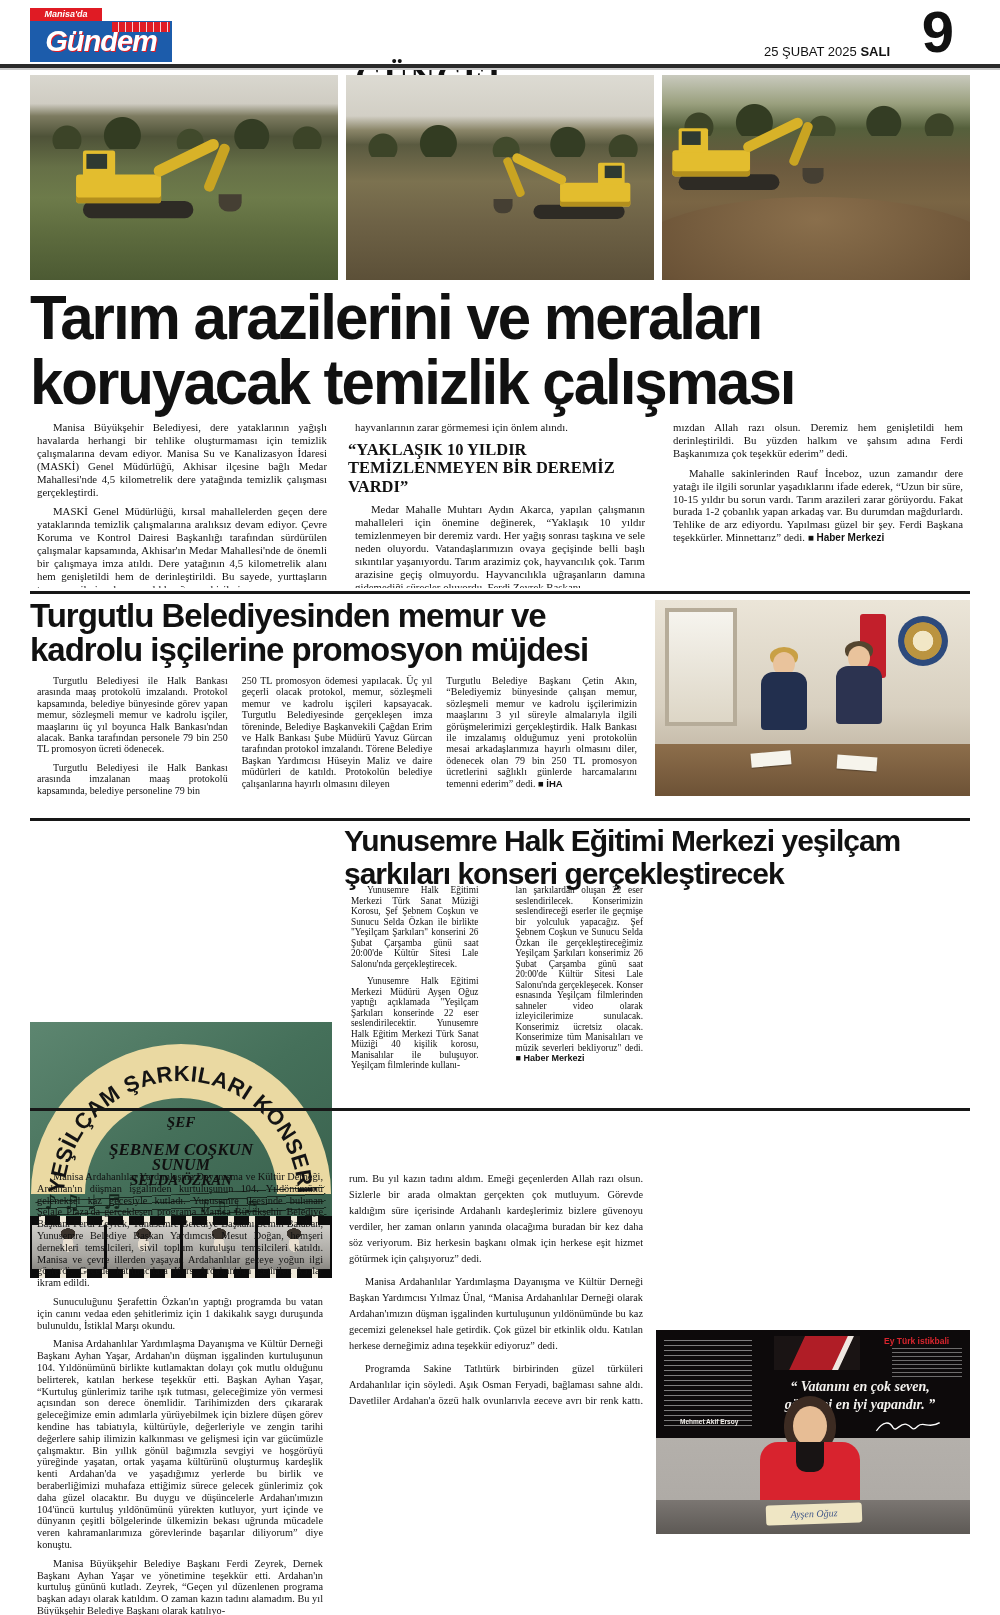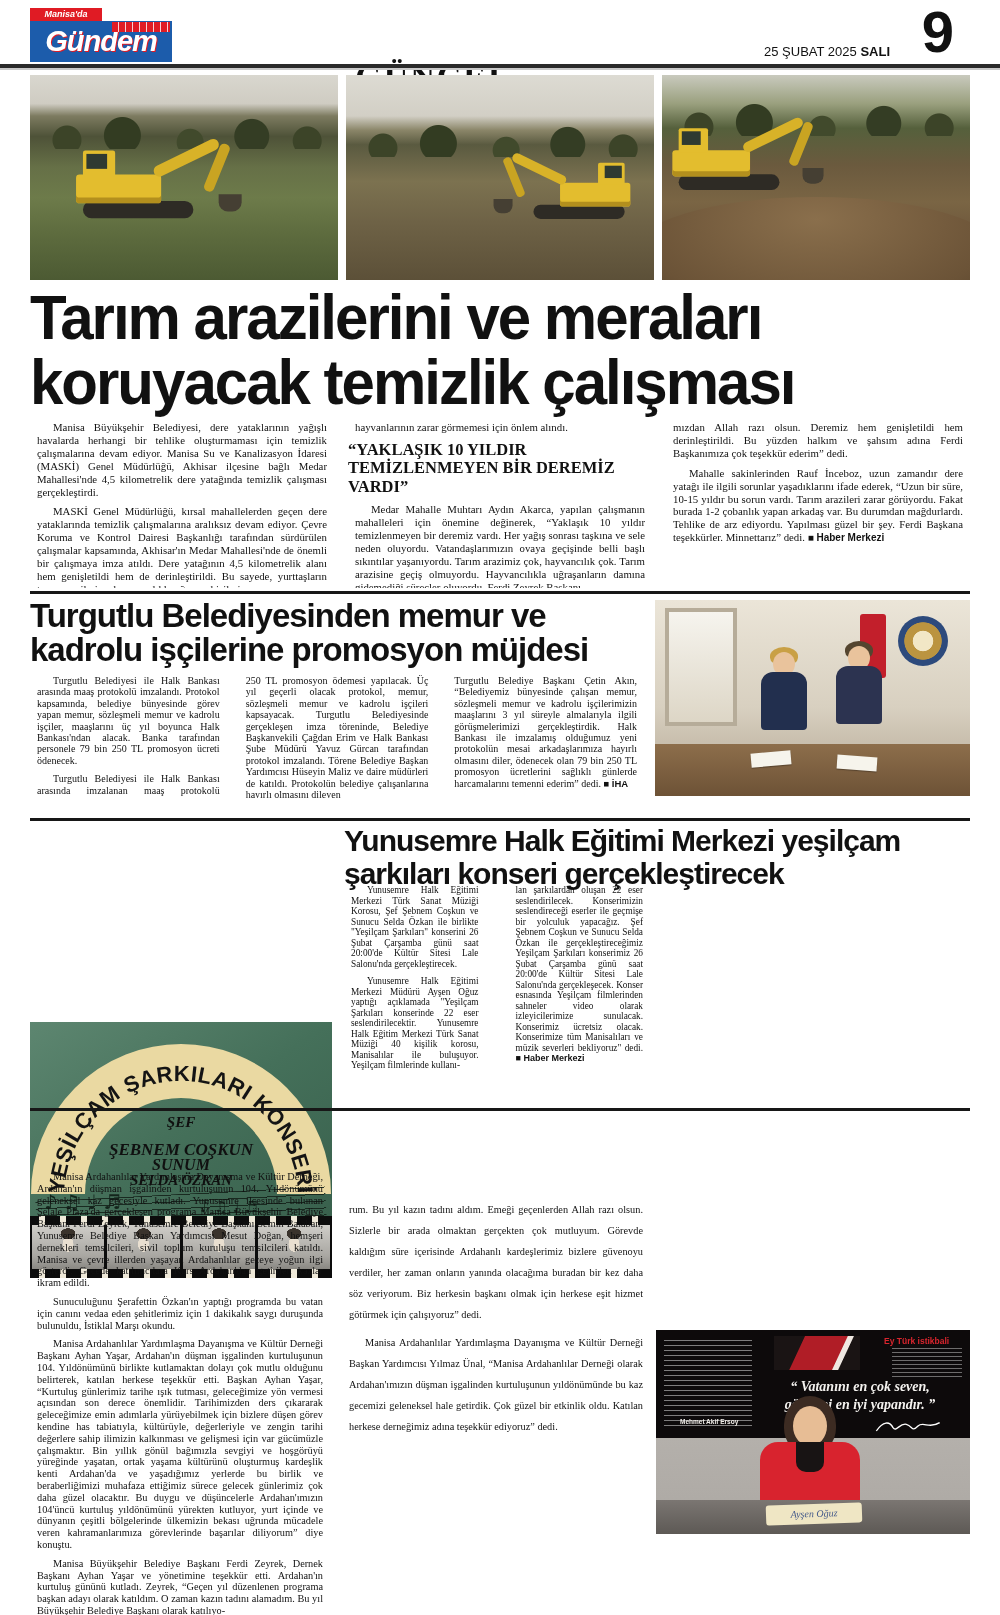--- a/index.html
+++ b/index.html
@@ -224,21 +224,21 @@
       <div class="hair" style="background:#54452f;"></div>
         <div class="head"></div>
       <div class="torso" style="background:#2c3350;"></div>
     </div>
     <div class="desk">
       <div class="paper" style="left:96px;top:8px;"></div>
       <div class="paper" style="left:182px;top:12px;transform:rotate(4deg);"></div>
     </div>
   </div>
 
-  <div class="abs cols bodytext" style="top:668px;left:30px;width:614px;height:130px;grid-template-columns:1fr 1fr 1fr;gap:12px;font-size:10px;line-height:11.4px;overflow:hidden;">
+  <div class="abs cols bodytext" style="top:668px;left:30px;width:614px;height:130px;grid-template-columns:1fr 1fr 1fr;font-size:10px;line-height:11.4px;overflow:hidden;">
     <div>
       <p>Turgutlu Belediyesi ile Halk Bankası arasında maaş protokolü imzalandı. Protokol kapsamında, belediye bünyesinde görev yapan memur, sözleşmeli memur ve kadrolu işçiler, maaşlarını üç yıl boyunca Halk Bankası'ndan alacak. Banka tarafından personele 79 bin 250 TL promosyon ücreti ödenecek.</p>
       <p>Turgutlu Belediyesi ile Halk Bankası arasında imzalanan maaş protokolü kapsamında, belediye personeline 79 bin</p>
     </div>
     <div>
       <p class="cont">250 TL promosyon ödemesi yapılacak. Üç yıl geçerli olacak protokol, memur, sözleşmeli memur ve kadrolu işçileri kapsayacak. Turgutlu Belediyesinde gerçekleşen imza töreninde, Belediye Başkanvekili Çağdan Erim ve Halk Bankası Şube Müdürü Yavuz Gürcan tarafından protokol imzalandı. Törene Belediye Başkan Yardımcısı Hüseyin Maliz ve daire müdürleri de katıldı. Protokolün belediye çalışanlarına hayırlı olmasını dileyen</p>
     </div>
     <div>
       <p class="cont"><span>Turgutlu Belediye Başkanı Çetin Akın, “Belediyemiz bünyesinde çalışan memur, sözleşmeli memur ve kadrolu işçilerimizin maaşlarını 3 yıl süreyle almalarıyla ilgili görüşmelerimizi gerçekleştirdik. Halk Bankası ile imzalamış olduğumuz yeni protokolün mesai arkadaşlarımıza hayırlı olmasını diler, ödenecek olan 79 bin 250 TL promosyon ücretlerini sağlıklı günlerde harcamalarını temenni ederim” dedi.</span> <span class="by" style="font-size:9.5px;">■ İHA</span></p>
     </div>
@@ -314,19 +314,19 @@
   <div class="abs rule" style="top:1108px;left:30px;width:940px;"></div>
 
 
   <div class="abs bodytext" style="top:1164px;left:30px;width:300px;height:451px;font-size:10.3px;line-height:11.8px;overflow:hidden;">
     <p>Manisa Ardahanlılar Yardımlaşma Dayanışma ve Kültür Derneği, Ardahan'ın düşman işgalinden kurtuluşunun 104. Yıldönümünü geleneksel kaz gecesiyle kutladı. Yunusemre ilçesinde bulunan Şelale Plaza'da gerçekleşen programa Manisa Büyükşehir Belediye Başkanı Ferdi Zeyrek, Yunusemre Belediye Başkanı Semih Balaban, Yunusemre Belediye Başkan Yardımcısı Mesut Doğan, hemşeri dernekleri temsilcileri, sivil toplum kuruluşu temsilcileri katıldı. Manisa ve çevre illerden yaşayan Ardahanlılar geceye yoğun ilgi gösterdi. Gecede katılımcılara Kars Ardahan'dan getirilen kazlar ikram edildi.</p>
     <p>Sunuculuğunu Şerafettin Özkan'ın yaptığı programda bu vatan için canını vedaa eden şehitlerimiz için 1 dakikalık saygı duruşunda bulunuldu, İstiklal Marşı okundu.</p>
     <p>Manisa Ardahanlılar Yardımlaşma Dayanışma ve Kültür Derneği Başkanı Ayhan Yaşar, Ardahan'ın düşman işgalinden kurtuluşunun 104. Yıldönümünü birlikte kutlamaktan dolayı çok mutlu olduğunu belirterek, katılan herkese teşekkür etti. Başkan Ayhan Yaşar, “Kurtuluş günlerimiz tarihe ışık tutması, geleceğimize yön vermesi açısından son derece önemlidir. Tarihimizden ders çıkararak geleceğimize emin adımlarla yürüyebilmek için bizlere düşen görev kendine has tabiatıyla, kültürüyle, değerleriyle ve zengin tarihi değerlere sahip ilimizin kalkınması ve gelişmesi için var gücümüzle çalışmaktır. Bin yıllık gönül bağımızla sevgiyi ve hoşgörüyü yüreğinde yaşatan, ortak yaşama kültürünü oluşturmuş kardeşlik kenti Ardahan'da ve yaşadığımız yerlerde bu birlik ve beraberliğimizi muhafaza ettiğimiz sürece gelecek günlerimiz çok daha güzel olacaktır. Bu duygu ve düşüncelerle Ardahan'ımızın 104'üncü kurtuluş yıldönümünü yürekten kutluyor, yurt içinde ve dünyanın çeşitli bölgelerinde ülkemizin bekası uğrunda mücadele veren kahramanlarımıza görevlerinde başarılar diliyorum” diye konuştu.</p>
     <p>Manisa Büyükşehir Belediye Başkanı Ferdi Zeyrek, Dernek Başkanı Ayhan Yaşar ve yönetimine teşekkür etti. Ardahan'ın kurtuluş gününü kutladı. Zeyrek, “Geçen yıl düzenlenen programa başkan adayı olarak katıldım. O zaman kazın tadını alamadım. Bu yıl Büyükşehir Belediye Başkanı olarak katılıyo-</p>
   </div>
 
-  <div class="abs bodytext" style="top:1192px;left:342px;width:308px;height:240px;font-size:10.3px;line-height:21px;overflow:hidden;">
+  <div class="abs bodytext" style="top:1164px;left:342px;width:308px;height:240px;font-size:10.3px;line-height:16px;overflow:hidden;">
     <p class="cont">rum. Bu yıl kazın tadını aldım. Emeği geçenlerden Allah razı olsun. Sizlerle bir arada olmaktan gerçekten çok mutluyum. Görevde kaldığım süre içerisinde Ardahanlı kardeşlerimiz bizlere güvenoyu verdiler, her zaman onların yanında olacağıma buradan bir kez daha söz veriyorum. Biz herkesin başkanı olmak için herkese eşit hizmet götürmek için çalışıyoruz” dedi.</p>
     <p>Manisa Ardahanlılar Yardımlaşma Dayanışma ve Kültür Derneği Başkan Yardımcısı Yılmaz Ünal, “Manisa Ardahanlılar Derneği olarak Ardahan'ımızın düşman işgalinden kurtuluşunun yıldönümünde bu kaz gecemizi geleneksel hale getirdik. Çok güzel bir etkinlik oldu. Katılan herkese derneğimiz adına teşekkür ediyoruz” dedi.</p>
     <p><span>Programda Sakine Tatlıtürk birbirinden güzel türküleri Ardahanlılar için söyledi. Aşık Osman Feryadi, bağlaması sahne aldı. Davetliler Ardahan'a özgü halk oyunlarıyla geceye ayrı bir renk kattı.</span> <span class="by" style="font-size:10px;">■ Turgay DUYAR</span></p>
   </div>
 
 </div>
 
 </body></html>

